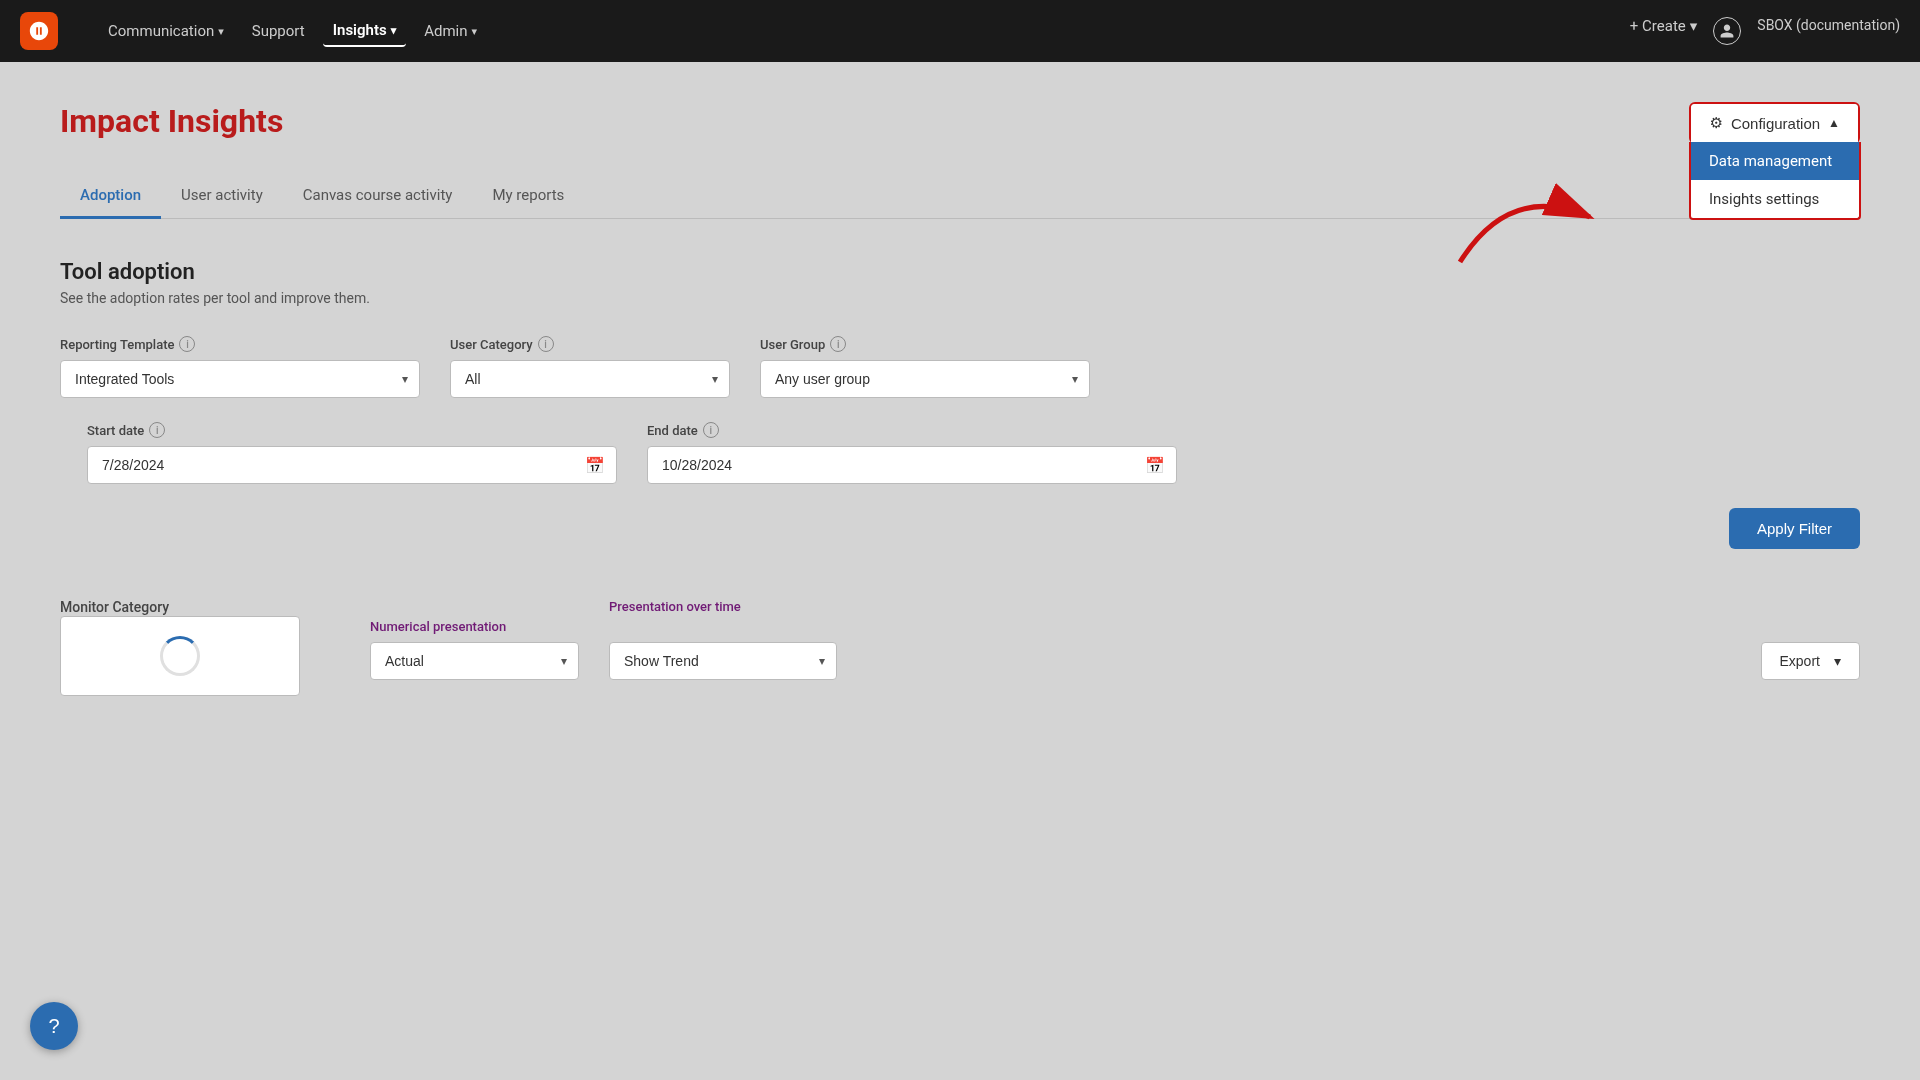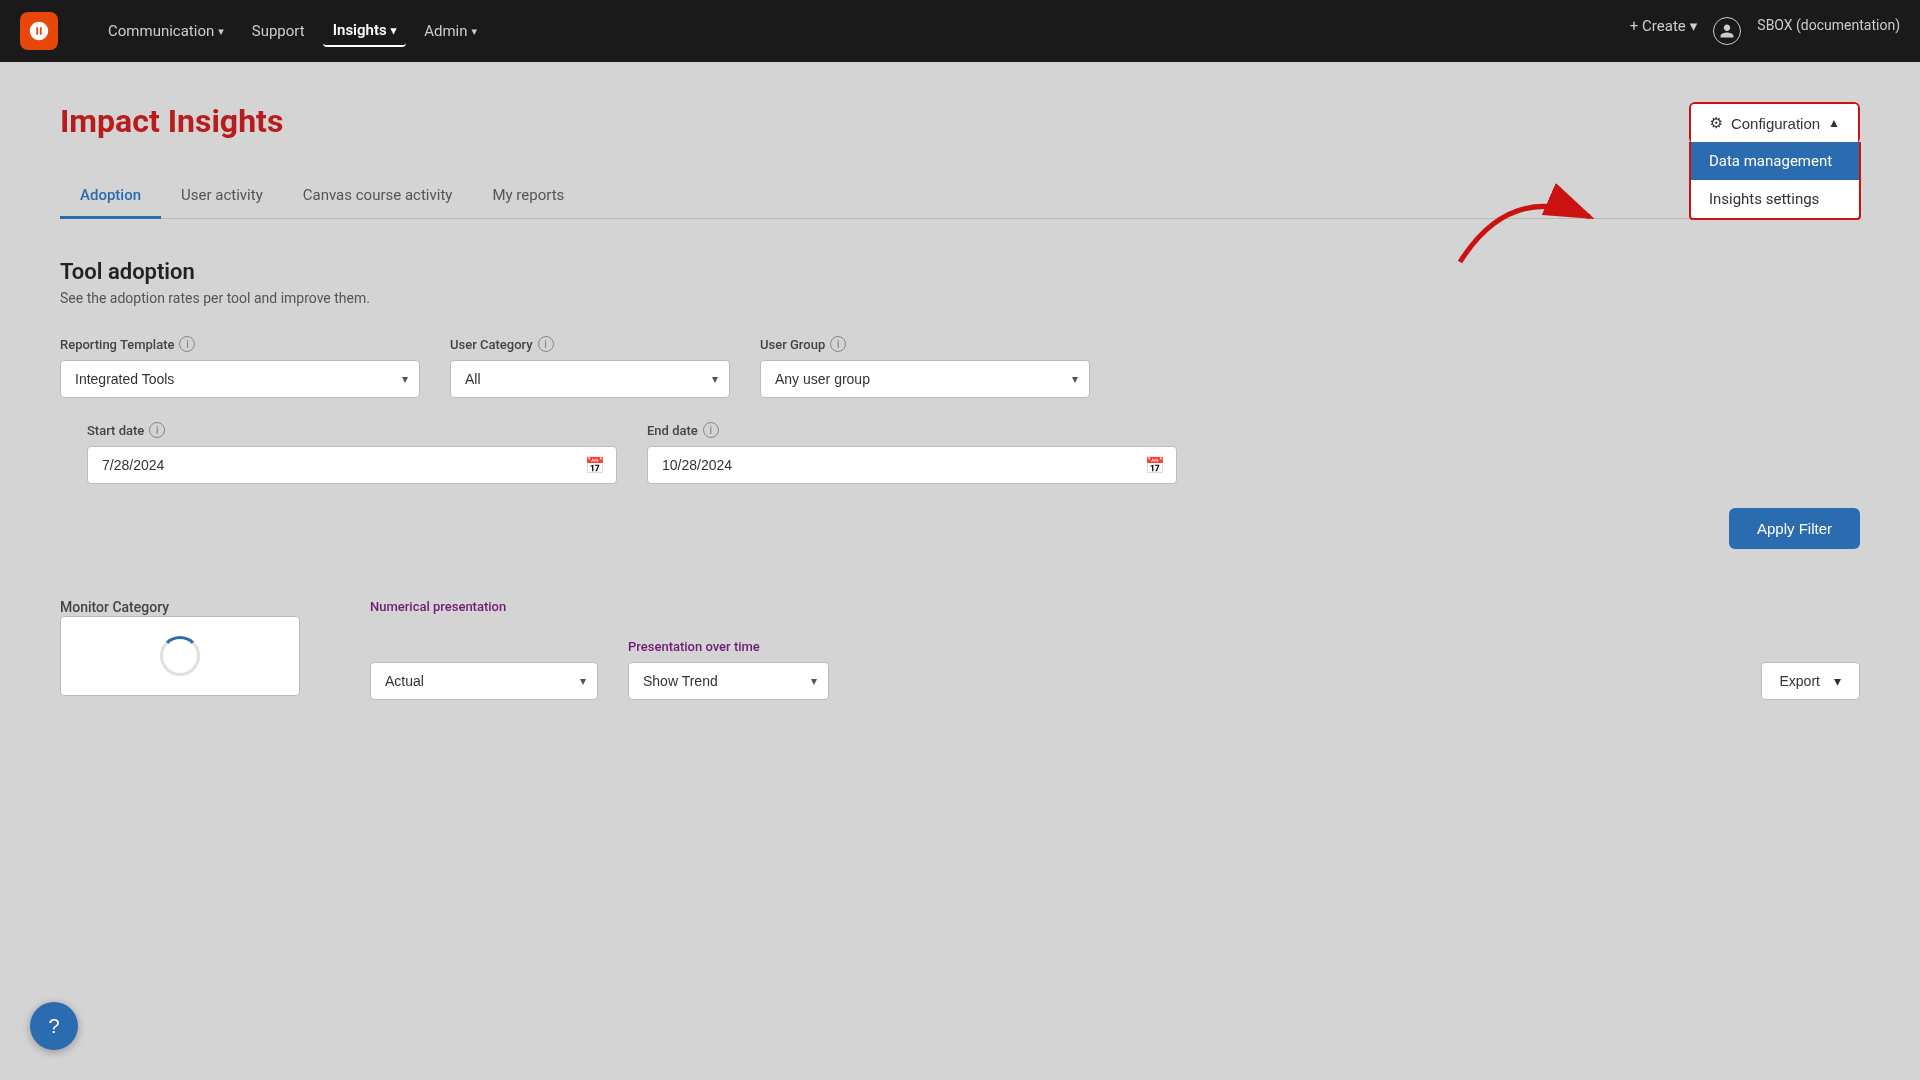--- a/index.html
+++ b/index.html
@@ -437,32 +437,32 @@
       <div class="monitor-label">Monitor Category</div>
       <div class="monitor-box">
         <div class="spinner"></div>
       </div>
     </div>
 
     <div class="presentation-section">
       <div class="presentation-row">
         <div class="pres-group">
           <div class="pres-label">Numerical presentation</div>
-          <div class="select-wrapper" style="width:228px;margin-top:40px;">
+          <div class="select-wrapper" style="width:209px;">
             <select>
               <option>Actual</option>
               <option>Percentage</option>
             </select>
             <span class="select-chevron">▾</span>
           </div>
         </div>
 
         <div class="pres-group">
           <div class="pres-label">Presentation over time</div>
-          <div class="select-wrapper" style="width:201px;">
+          <div class="select-wrapper" style="width:228px;margin-top:20px;">
             <select>
               <option>Show Trend</option>
               <option>Hide Trend</option>
             </select>
             <span class="select-chevron">▾</span>
           </div>
         </div>
 
         <button class="export-btn">
           <span>Export</span>

